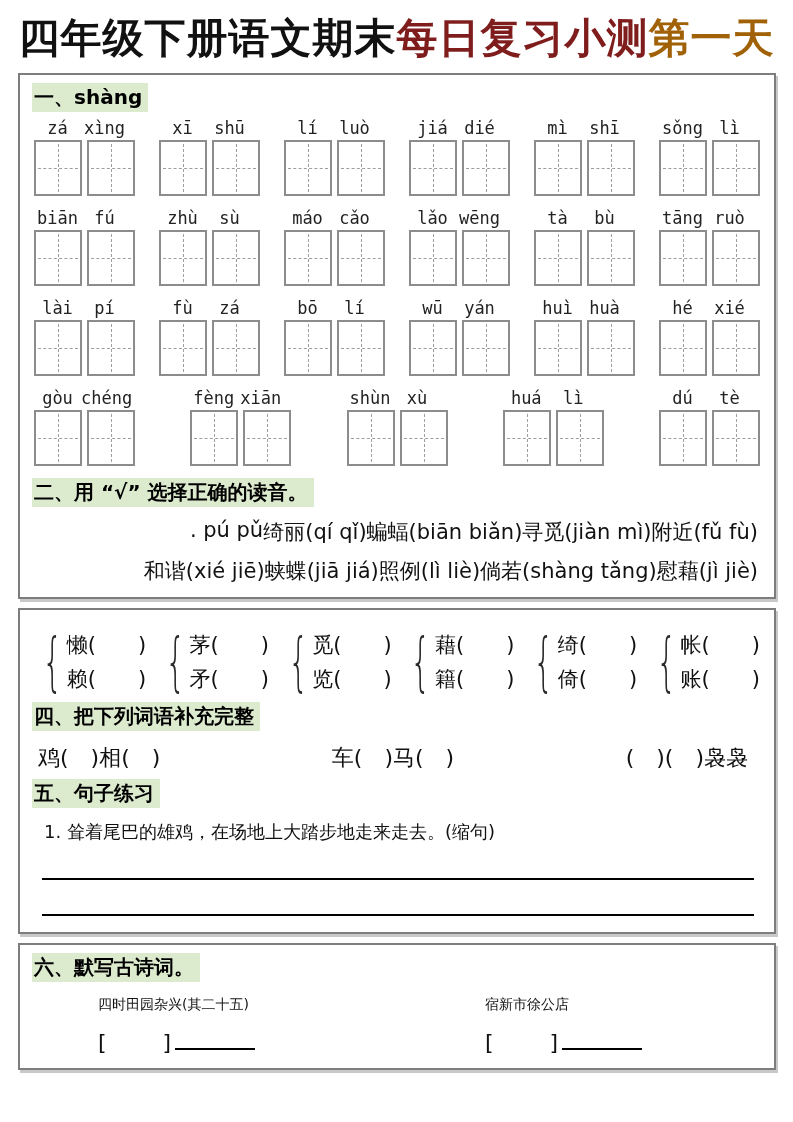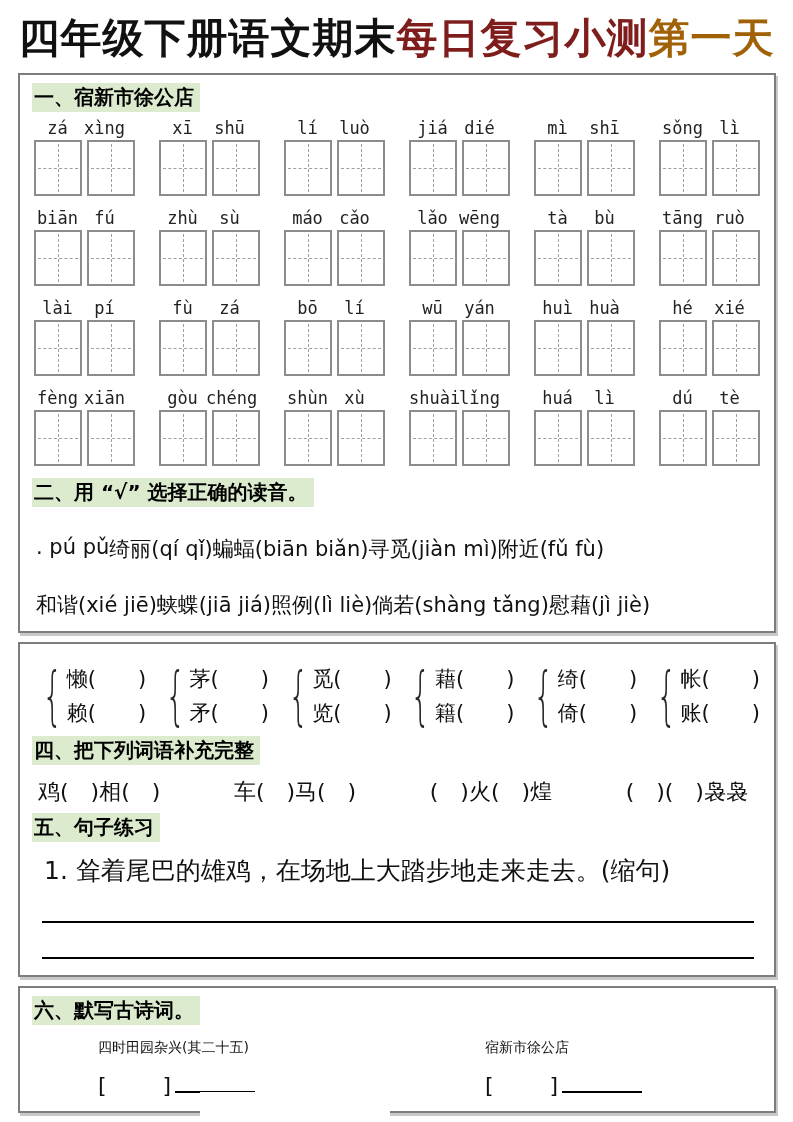--- a/index.html
+++ b/index.html
@@ -39,37 +39,37 @@
   .wbox::before {
     content:""; position:absolute; left:50%; top:2px; bottom:2px;
     border-left:1px dashed #9e9e9e;
   }
   .wbox::after {
     content:""; position:absolute; top:50%; left:2px; right:2px;
     border-top:1px dashed #9e9e9e;
   }
 
   
-  .s2line { display:flex; justify-content:flex-start; font-size:21px; margin:28px 4px 2px 4px; white-space:nowrap; }
+  .s2line { display:flex; justify-content:flex-end; font-size:21px; margin:11px 4px 2px 4px; white-space:nowrap; }
 
   
   .s3row { display:flex; justify-content:space-between; margin:10px 2px 6px 0; }
   .fgroup { display:flex; align-items:center; }
   .brace {
     font-size:64px; font-weight:200; color:#2a2a2a; line-height:1;
     transform:scaleX(0.5); transform-origin:center; margin-right:-6px;
     font-family:"DejaVu Sans", sans-serif;
   }
   .fcol div { font-size:21px; line-height:34px; white-space:nowrap; }
 
   
   .s4line { display:flex; justify-content:space-between; font-size:22px; margin:12px 14px 6px 6px;gap:10px; }
 
   
-  .q { font-size:25px; margin:12px 2px 0 12px; }
+  .q { font-size:18px; margin:12px 2px 0 12px; }
   .blank {
     border-bottom:2px solid #000; height:0; margin:34px 8px 6px 10px;
   }
 
   
   .poems { display:flex; font-size:14px; margin-top:14px; }
   .pcol-l { width:50%; padding-left:66px; box-sizing:border-box; }
   .pcol-r { width:50%; padding-left:88px; box-sizing:border-box; }
   .brrow { display:flex; font-size:22px; margin-top:14px; }
   .bracket { letter-spacing:4px; }
@@ -79,21 +79,21 @@
     position:absolute; left:200px; top:1092px; width:190px; height:24px; background:#ffffff;
   }
 </style>
 </head>
 <body>
 
 <h1 class="title"><span>四年级下册语文期末</span><span class="t-red">每日复习小测</span><span class="t-blue">第一天</span></h1>
 
 <div class="panel">
 
-  <div class="sec-head">一、宿新市徐公店</div>
+  <div class="sec-head">一、shàng</div>
 
   
   <div class="s1row">
     <div class="pair">
       <div class="py">
           <span>zá</span>
           <span>xìng</span>
         </div>
       <div class="bxs">
           <div class="wbox"></div>
@@ -277,52 +277,42 @@
           <div class="wbox"></div>
           <div class="wbox"></div>
         </div>
     </div>
   </div>
 
   
   <div class="s1row">
     <div class="pair">
       <div class="py">
+          <span>gòu</span>
+          <span>chéng</span>
+        </div>
+      <div class="bxs">
+          <div class="wbox"></div>
+          <div class="wbox"></div>
+        </div>
+    </div>
+    <div class="pair">
+      <div class="py">
           <span>fèng</span>
           <span>xiān</span>
         </div>
       <div class="bxs">
           <div class="wbox"></div>
           <div class="wbox"></div>
         </div>
     </div>
     <div class="pair">
       <div class="py">
-          <span>gòu</span>
-          <span>chéng</span>
-        </div>
-      <div class="bxs">
-          <div class="wbox"></div>
-          <div class="wbox"></div>
-        </div>
-    </div>
-    <div class="pair">
-      <div class="py">
           <span>shùn</span>
           <span>xù</span>
-        </div>
-      <div class="bxs">
-          <div class="wbox"></div>
-          <div class="wbox"></div>
-        </div>
-    </div>
-    <div class="pair">
-      <div class="py">
-          <span>shuài</span>
-          <span>lǐng</span>
         </div>
       <div class="bxs">
           <div class="wbox"></div>
           <div class="wbox"></div>
         </div>
     </div>
     <div class="pair">
       <div class="py">
           <span>huá</span>
           <span>lì</span>
@@ -405,21 +395,20 @@
         <div><span>帐</span><span>(　　)</span></div>
         <div><span>账</span><span>(　　)</span></div>
       </div>
     </div>
   </div>
 
   <div class="sec-head">四、把下列词语补充完整</div>
   <div class="s4line">
     <span>鸡(　)相(　)</span>
     <span>车(　)马(　)</span>
-    <span>(　)火(　)煌</span>
     <span>(　)(　)袅袅</span>
   </div>
 
   <div class="sec-head">五、句子练习</div>
   <div class="q">1. 耸着尾巴的雄鸡，在场地上大踏步地走来走去。(缩句)</div>
   <div class="blank"></div>
   <div class="blank"></div>
 </div>
 
 <div class="panel">

